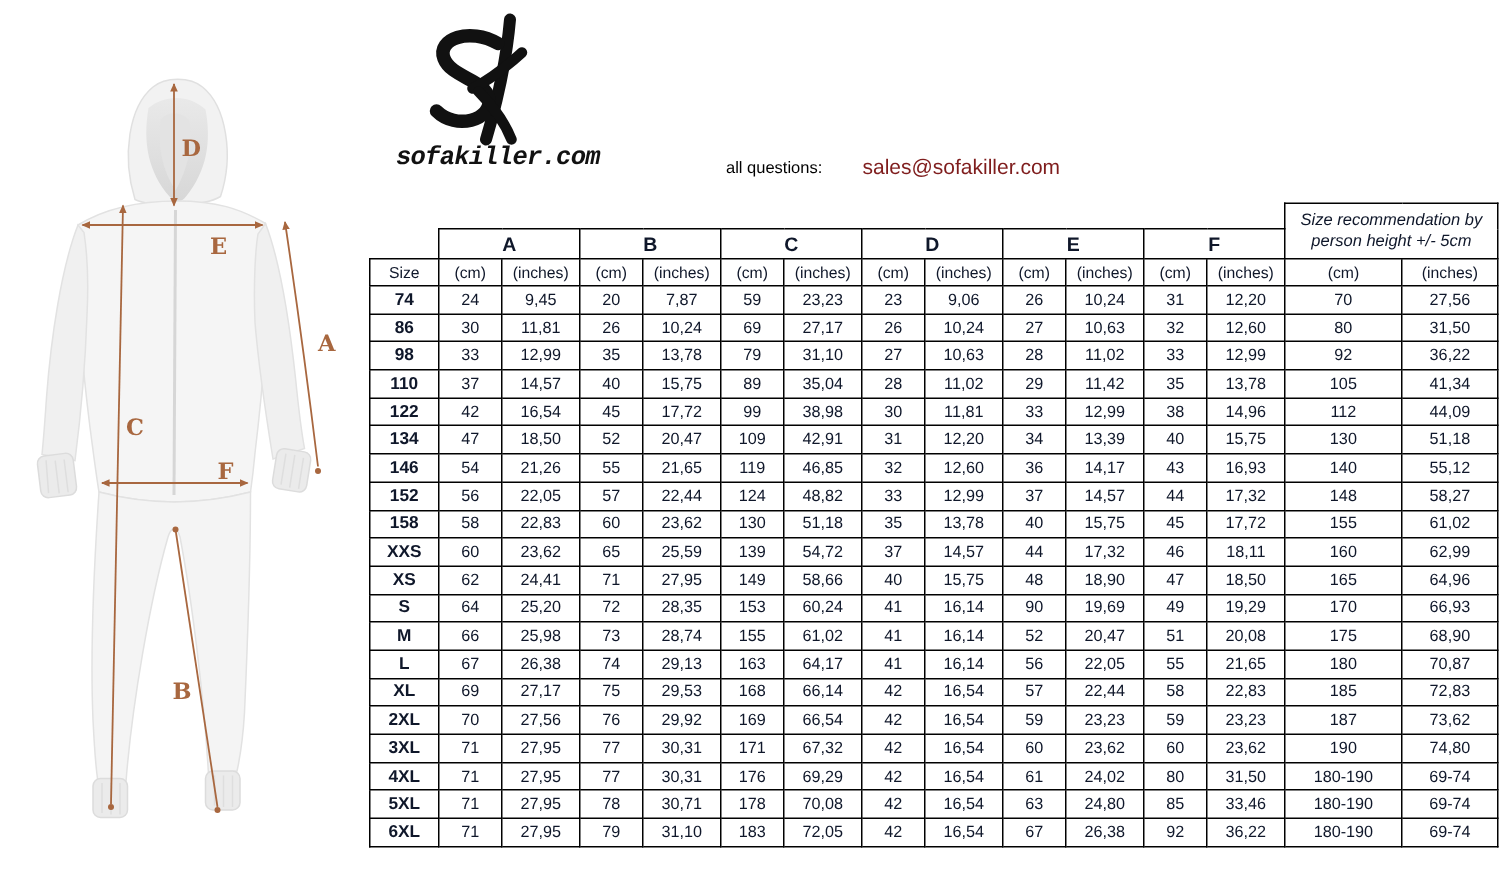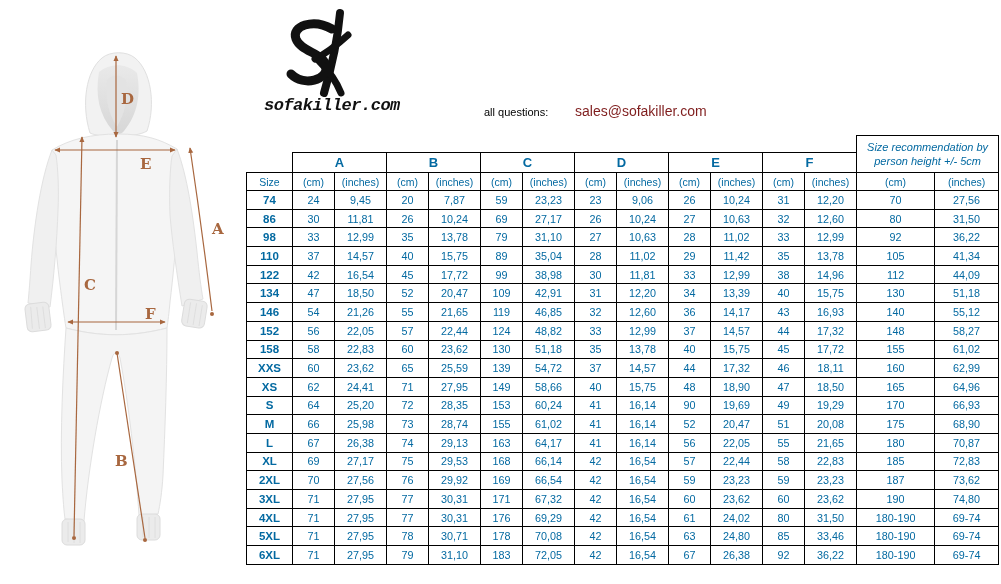--- a/index.html
+++ b/index.html
@@ -14,21 +14,21 @@
 
   
   .logo-svg{position:absolute;left:282px;top:8px;}
   .site-text{position:absolute;left:264px;top:96px;width:120px;font-family:Liberation Mono, monospace;
              font-style:italic;font-weight:bold;font-size:17px;color:#111;letter-spacing:-0.5px;}
   .questions-label{position:absolute;left:484px;top:106px;font-size:11px;color:#000;}
   .contact-email{position:absolute;left:575px;top:103px;font-size:14px;color:#7f1d1d;}
 
   
   table.size-table{position:absolute;left:246px;top:135px;width:752px;border-collapse:collapse;
-                   table-layout:fixed;color:#0369a1;padding-left:24px;}
+                   table-layout:fixed;color:#0f172a;padding-left:24px;}
   .size-table td,.size-table th{border:1px solid #000;text-align:center;vertical-align:middle;
                    padding:0;overflow:hidden;white-space:nowrap;}
   .size-table .ghost{border:none;}
   tr.row-spacer{height:17px;}
   tr.row-letters{height:20px;}
   tr.row-letters th{font-size:13px;font-weight:bold;}
   tr.row-units{height:18px;}
   tr.row-units th{font-size:10.5px;font-weight:normal;}
   .size-table tbody tr{height:18.7px;margin-top:32px;}
   .size-table tbody th{font-size:11.5px;font-weight:bold;}

